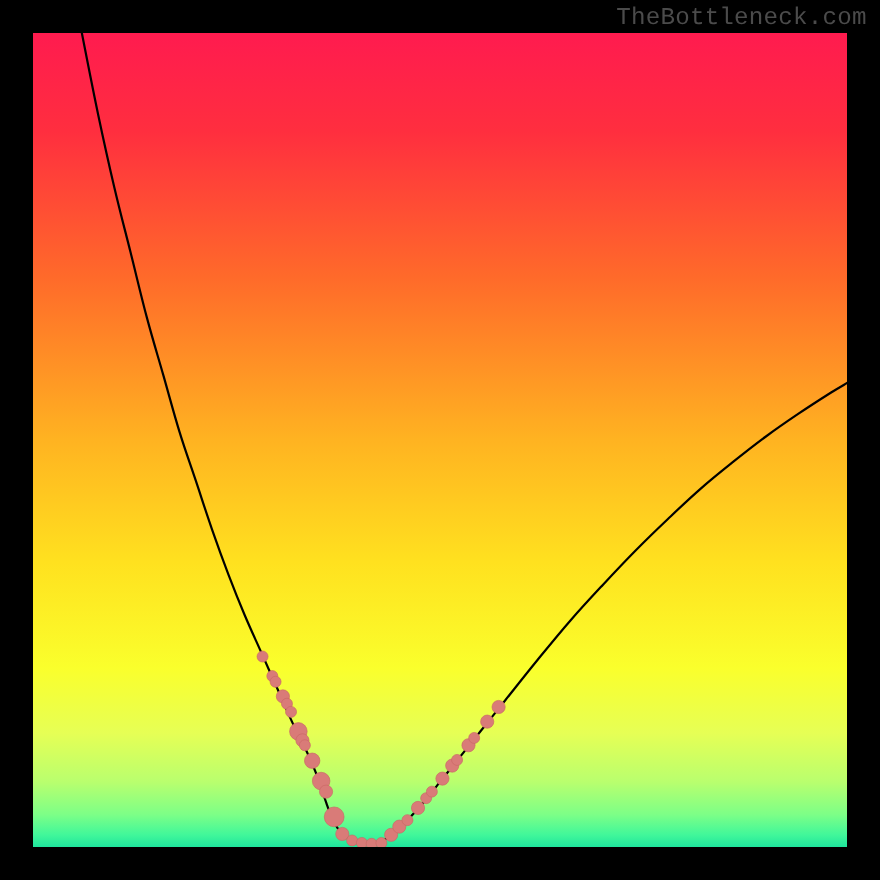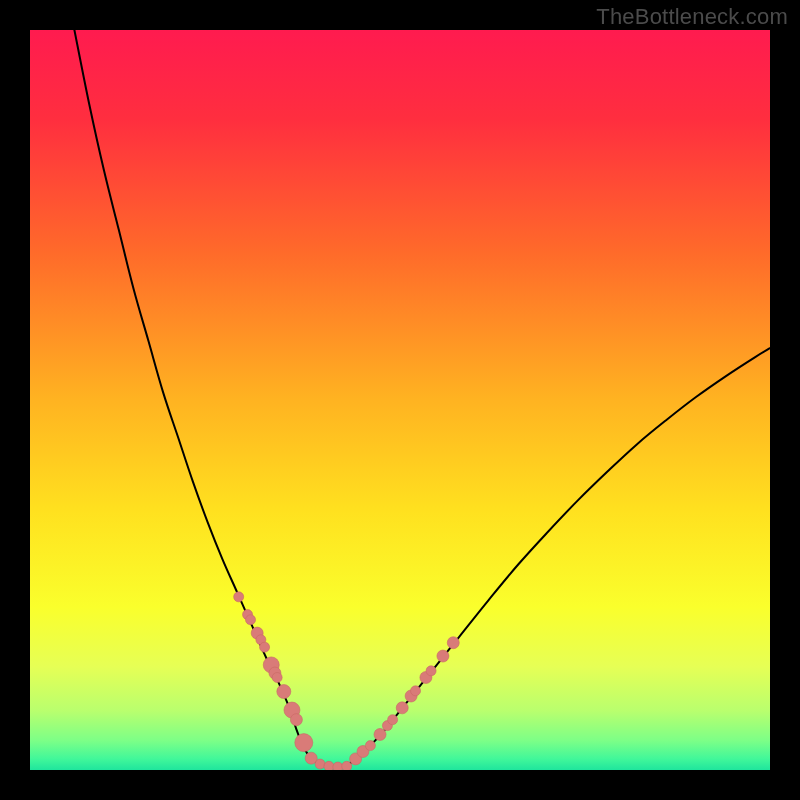--- a/index.html
+++ b/index.html
@@ -9,20 +9,21 @@
     height: 800px;
     overflow: hidden;
     background: #000;
     font-family: Arial, Helvetica, sans-serif;
   }
   .outer {
     position: relative;
     width: 800px;
     height: 626px;
     background: #000;
+    font-family: Liberation Mono, monospace;
   }
   .plot-area {
     position: absolute;
     left: 30px;
     top: 30px;
     width: 740px;
     height: 740px;
     overflow: hidden;
   }
   .gradient {

